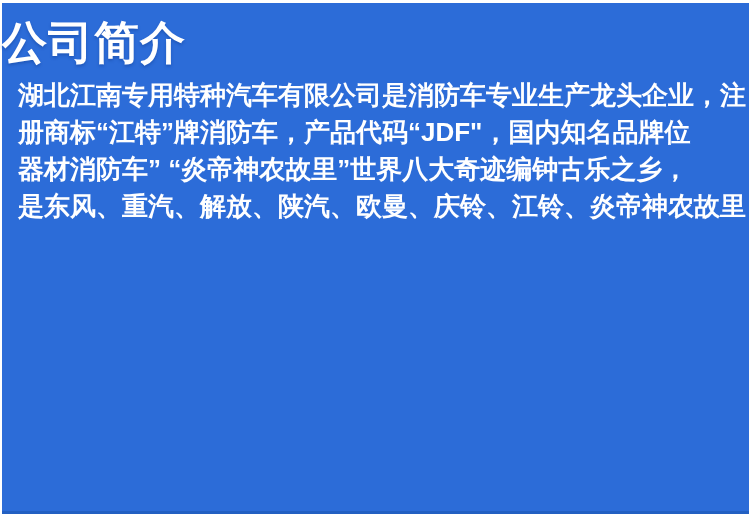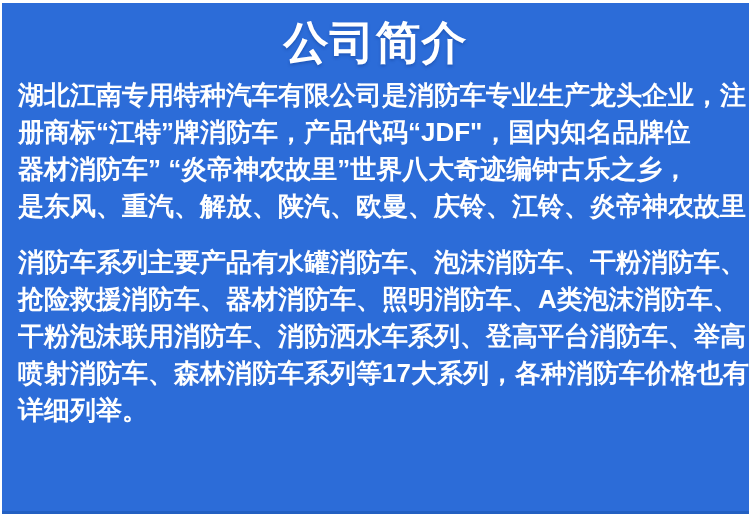--- a/index.html
+++ b/index.html
@@ -20,21 +20,21 @@
     background: #2c6cd8;
     border-bottom: 3px solid #2360c2;
     color: #ffffff;
     font-family: "Liberation Sans", sans-serif;
     font-weight: 700;
   }
   .title {
     margin: 16px 0 0 0;
     font-size: 45px;
     line-height: 48px;
-    text-align: center;
+    text-align: left;
     letter-spacing: 1px;
     font-weight: 700;
     text-shadow: 0 2px 3px rgba(16, 58, 140, 0.4);
   }
   .para {
     margin: 0;
     padding: 0 12px 0 16px;
     font-size: 26px;
     line-height: 37px;
     letter-spacing: 0;
@@ -52,21 +52,14 @@
 
   <h1 class="title">公司简介</h1>
 
   <div class="para para-1">
     <div class="line">湖北江南专用特种汽车有限公司是消防车专业生产龙头企业，注</div>
     <div class="line">册商标“江特”牌消防车，产品代码“JDF"，国内知名品牌位</div>
     <div class="line">器材消防车” “炎帝神农故里”世界八大奇迹编钟古乐之乡，</div>
     <div class="line">是东风、重汽、解放、陕汽、欧曼、庆铃、江铃、炎帝神农故里</div>
   </div>
 
-  <div class="para para-2">
-    <div class="line">消防车系列主要产品有水罐消防车、泡沫消防车、干粉消防车、</div>
-    <div class="line">抢险救援消防车、器材消防车、照明消防车、A类泡沫消防车、</div>
-    <div class="line">干粉泡沫联用消防车、消防洒水车系列、登高平台消防车、举高</div>
-    <div class="line">喷射消防车、森林消防车系列等17大系列，各种消防车价格也有</div>
-    <div class="line">详细列举。</div>
-  </div>
 
 </div>
 
 </body></html>

